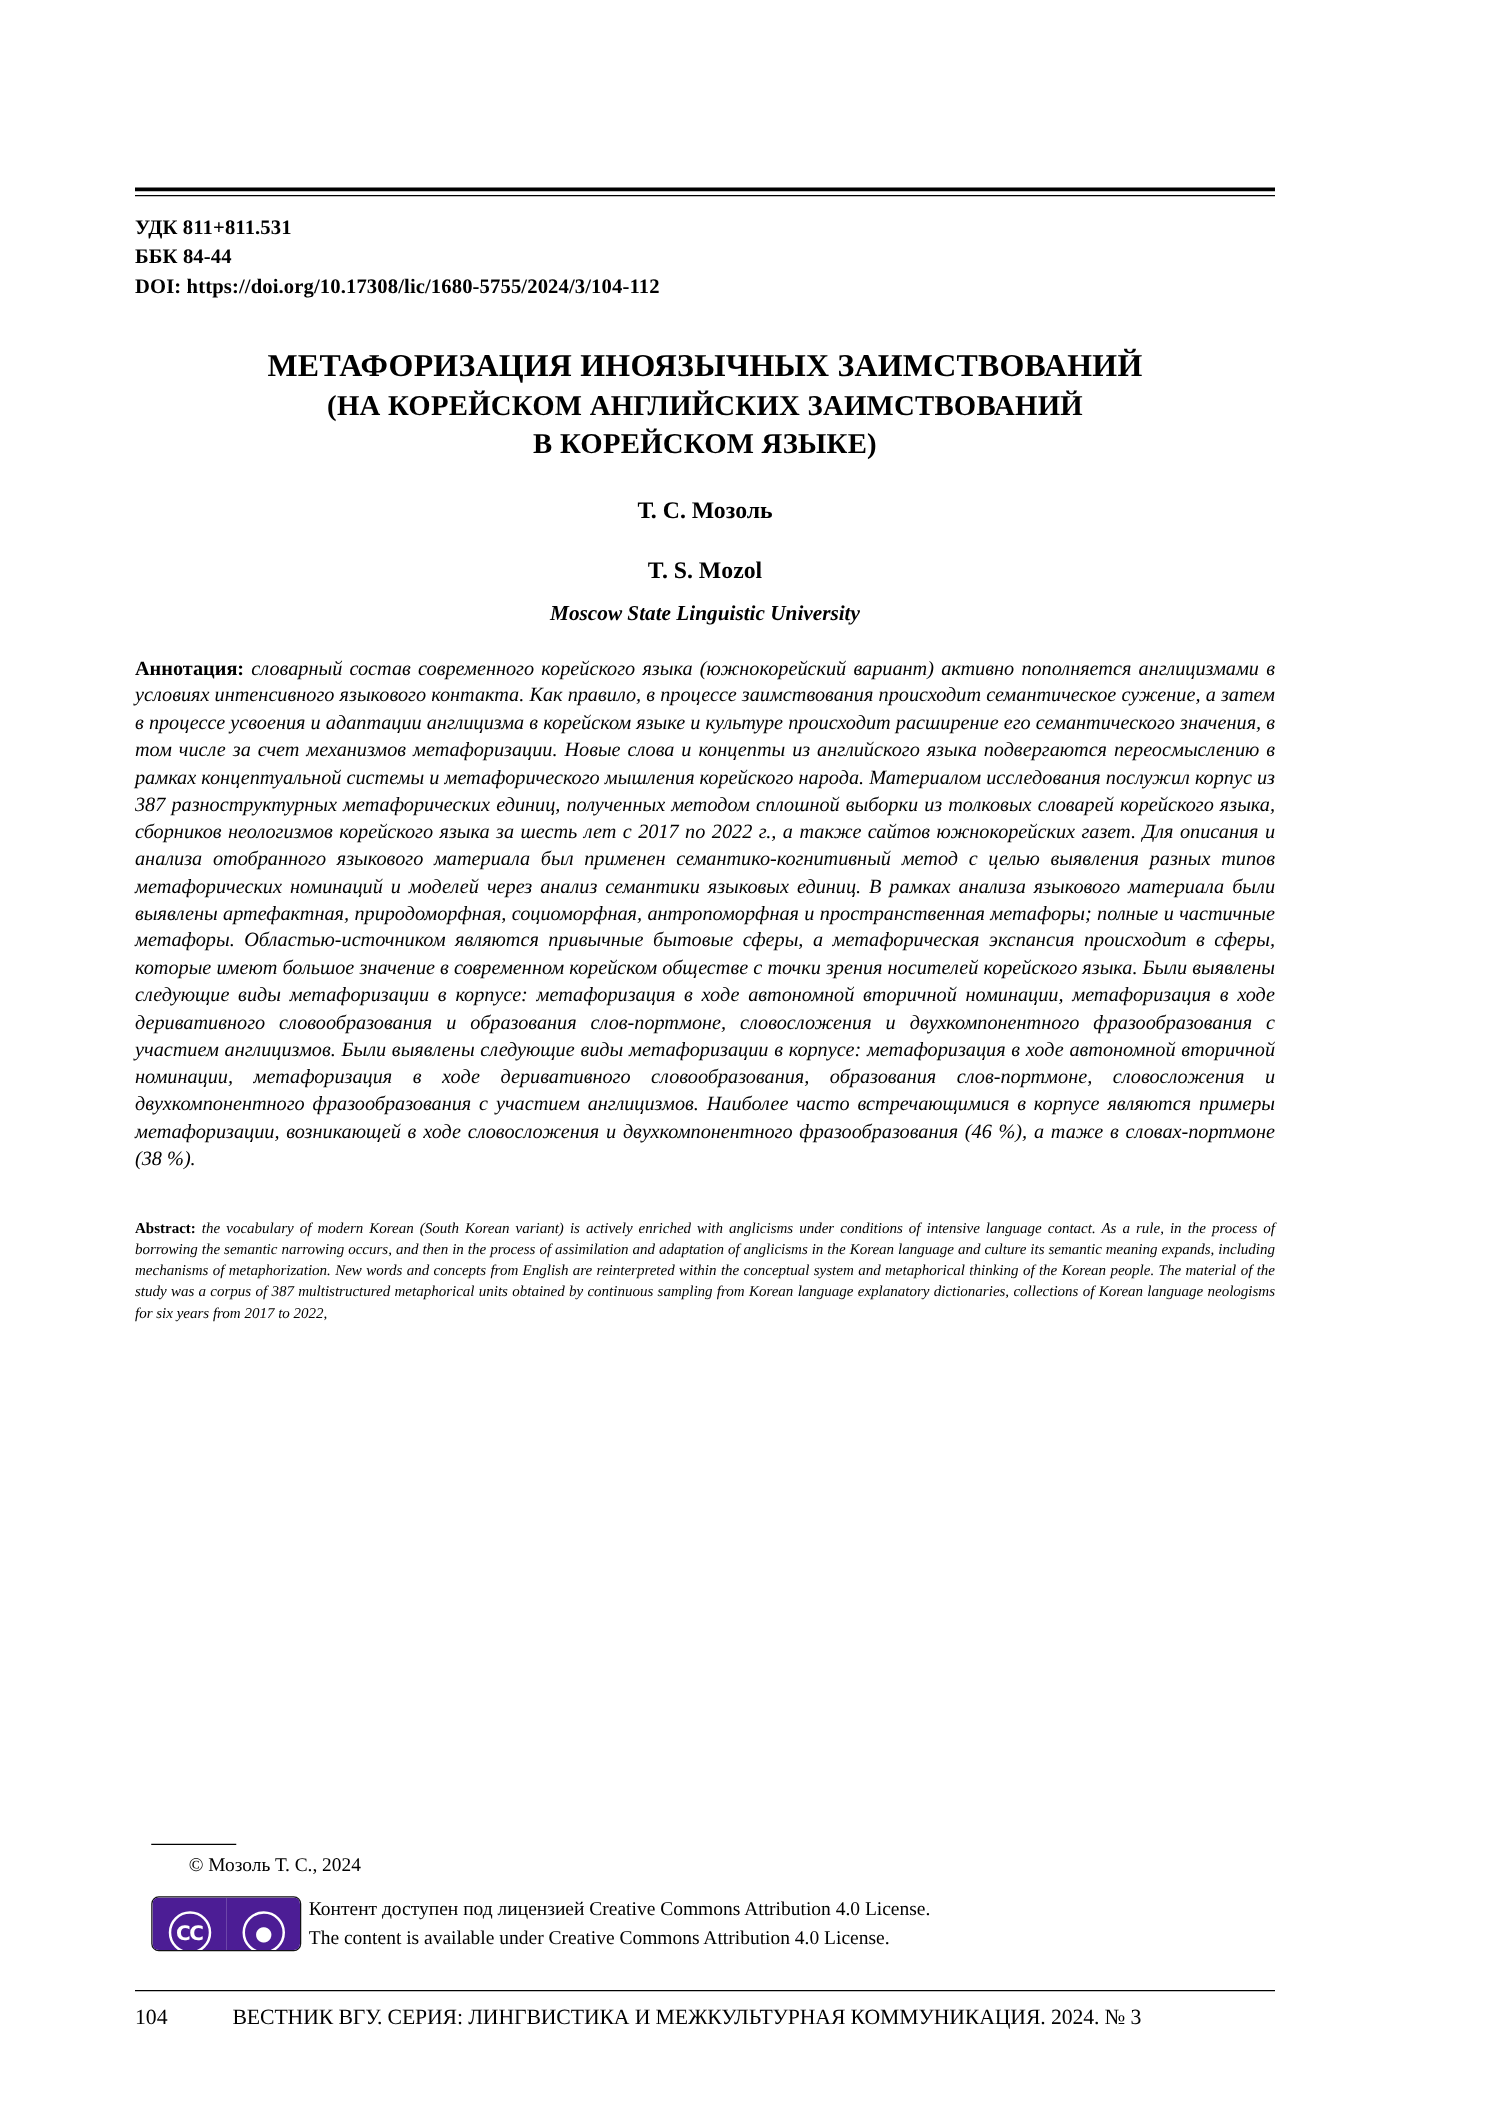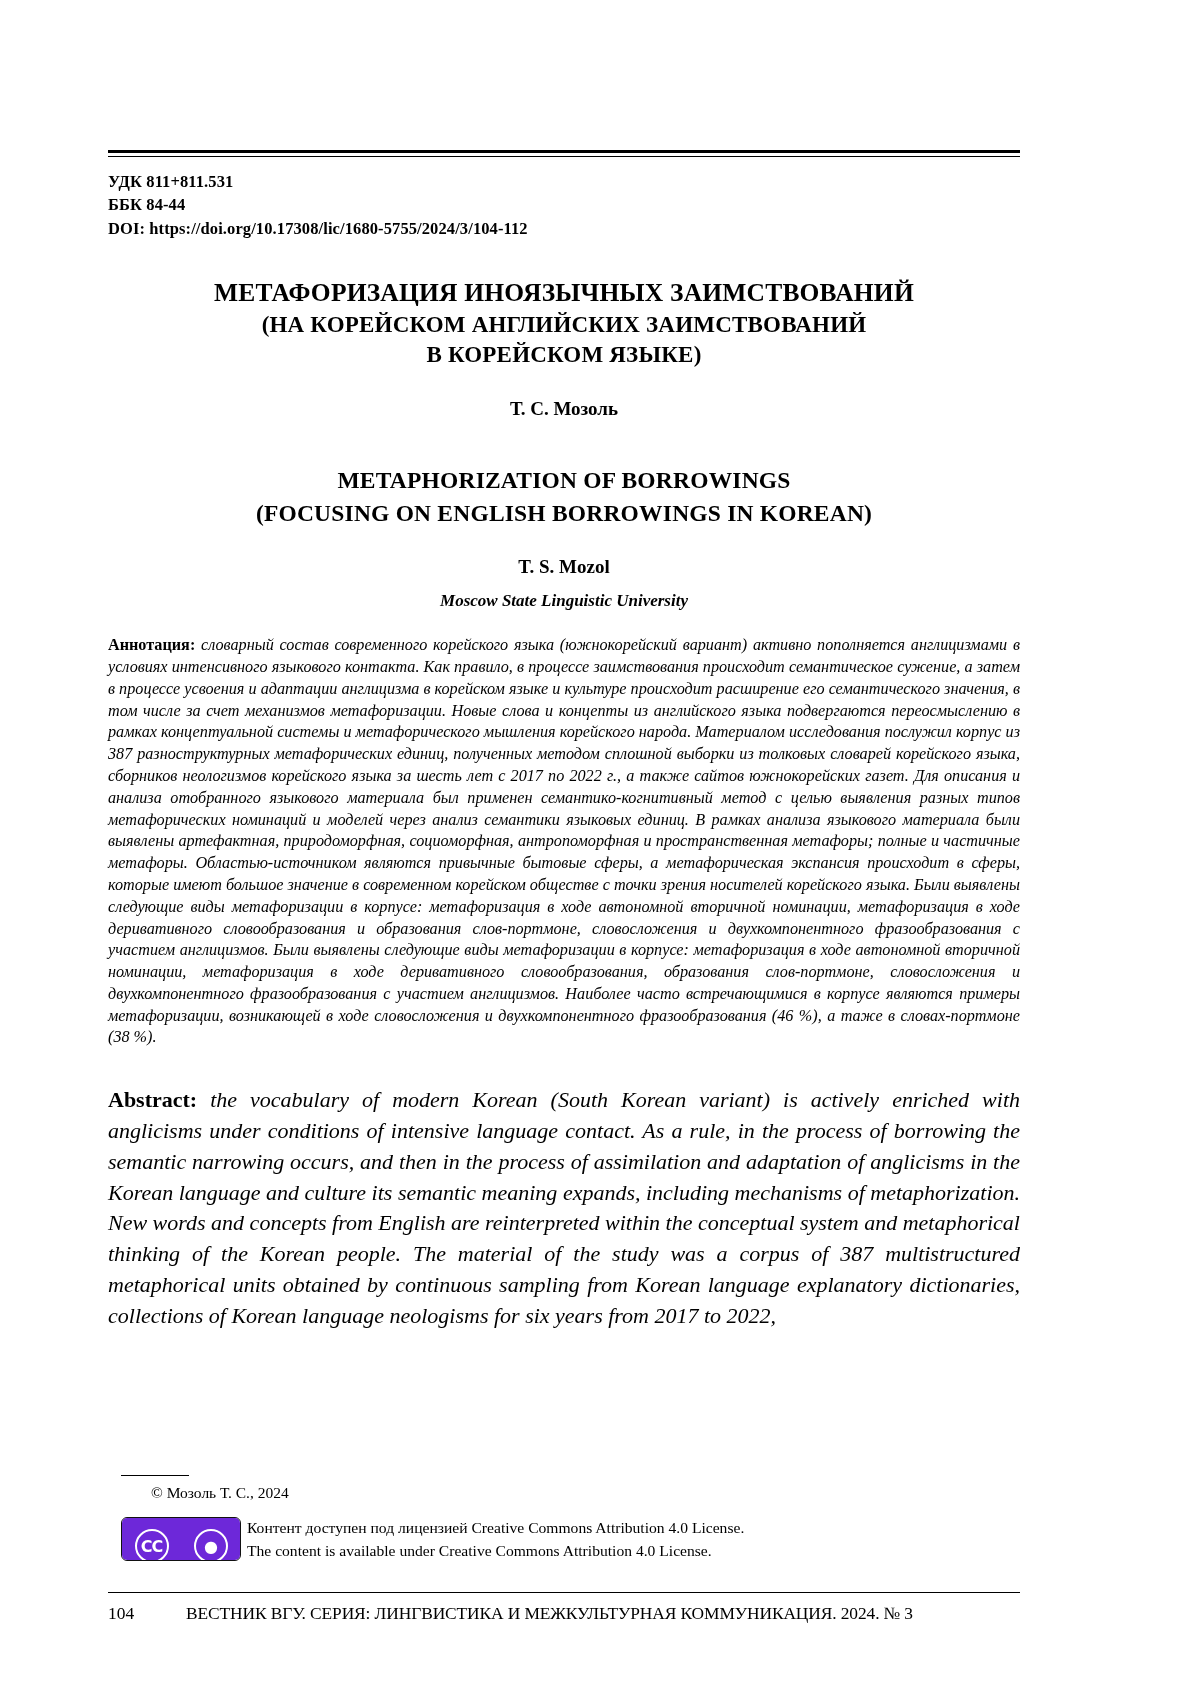--- a/index.html
+++ b/index.html
@@ -99,21 +99,21 @@
   }
   .keywords {
     margin-top: 2px;
     font-size: 16.2px;
     font-style: italic;
     text-align: justify;
     line-height: 1.345;
   }
   .abstract-en {
     margin-top: 36px;
-    font-size: 22px;
+    font-size: 12px;
     font-style: italic;
     text-align: justify;
     line-height: 1.40;
   }
   .footer-block {
     position: absolute;
     left: 121px;
     top: 1475px;
     width: 912px;
   }
@@ -136,21 +136,21 @@
     height: 42px;
     display: flex;
     border: 1px solid #111;
     border-radius: 6px;
     overflow: hidden;
     flex: 0 0 auto;
   }
   .cc-half {
     width: 59px;
     height: 56px;
-    background: #6d28d9;
+    background: #4c1d95;
     display: flex;
     align-items: center;
     justify-content: center;
     position: relative;
   }
   .cc-circle {
     width: 30px; height: 30px;
     border: 2.6px solid #fff;
     border-radius: 50%;
     display: flex;
@@ -220,24 +220,20 @@
     </div>
 
     <div class="title-ru">
       <div class="l1">МЕТАФОРИЗАЦИЯ ИНОЯЗЫЧНЫХ ЗАИМСТВОВАНИЙ</div>
       <div class="l2">(НА КОРЕЙСКОМ АНГЛИЙСКИХ ЗАИМСТВОВАНИЙ</div>
       <div class="l3">В КОРЕЙСКОМ ЯЗЫКЕ)</div>
     </div>
 
     <div class="author-ru">Т. С. Мозоль</div>
 
-    <div class="title-en">
-      <div>METAPHORIZATION OF BORROWINGS</div>
-      <div>(FOCUSING ON ENGLISH BORROWINGS IN KOREAN)</div>
-    </div>
 
     <div class="author-en">T. S. Mozol</div>
     <div class="affil-en">Moscow State Linguistic University</div>
 
     <p class="abstract-ru"><b>Аннотация:</b><span> словарный состав современного корейского языка (южнокорейский вариант) активно пополняется англицизмами в условиях интенсивного языкового контакта. Как правило, в процессе заимствования происходит семантическое сужение, а затем в процессе усвоения и адаптации англицизма в корейском языке и культуре происходит расширение его семантического значения, в том числе за счет механизмов метафоризации. Новые слова и концепты из английского языка подвергаются переосмыслению в рамках концептуальной системы и метафорического мышления корейского народа. Материалом исследования послужил корпус из 387 разноструктурных метафорических единиц, полученных методом сплошной выборки из толковых словарей корейского языка, сборников неологизмов корейского языка за шесть лет с 2017 по 2022 г., а также сайтов южнокорейских газет. Для описания и анализа отобранного языкового материала был применен семантико-когнитивный метод с целью выявления разных типов метафорических номинаций и моделей через анализ семантики языковых единиц. В рамках анализа языкового материала были выявлены артефактная, природоморфная, социоморфная, антропоморфная и пространственная метафоры; полные и частичные метафоры. Областью-источником являются привычные бытовые сферы, а метафорическая экспансия происходит в сферы, которые имеют большое значение в современном корейском обществе с точки зрения носителей корейского языка. Были выявлены следующие виды метафоризации в корпусе: метафоризация в ходе автономной вторичной номинации, метафоризация в ходе деривативного словообразования и образования слов-портмоне, словосложения и двухкомпонентного фразообразования с участием англицизмов. Были выявлены следующие виды метафоризации в корпусе: метафоризация в ходе автономной вторичной номинации, метафоризация в ходе деривативного словообразования, образования слов-портмоне, словосложения и двухкомпонентного фразообразования с участием англицизмов. Наиболее часто встречающимися в корпусе являются примеры метафоризации, возникающей в ходе словосложения и двухкомпонентного фразообразования (46 %), а таже в словах-портмоне (38 %).</span></p>
 
 
     <p class="abstract-en"><b>Abstract:</b><span> the vocabulary of modern Korean (South Korean variant) is actively enriched with anglicisms under conditions of intensive language contact. As a rule, in the process of borrowing the semantic narrowing occurs, and then in the process of assimilation and adaptation of anglicisms in the Korean language and culture its semantic meaning expands, including  mechanisms of metaphorization. New words and concepts from English are reinterpreted within the conceptual system and metaphorical thinking of the Korean people. The material of the study was a corpus of 387 multistructured metaphorical units obtained by continuous sampling from Korean language explanatory dictionaries, collections of Korean language neologisms for six years from 2017 to 2022,</span></p>
 
   </div>

